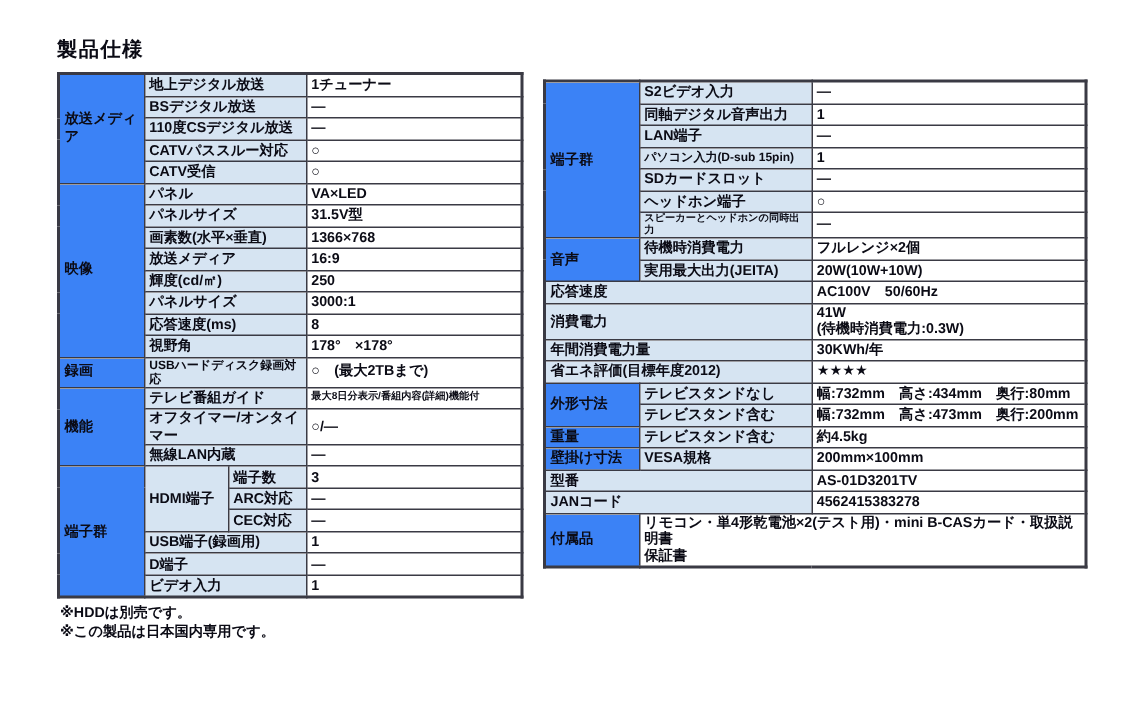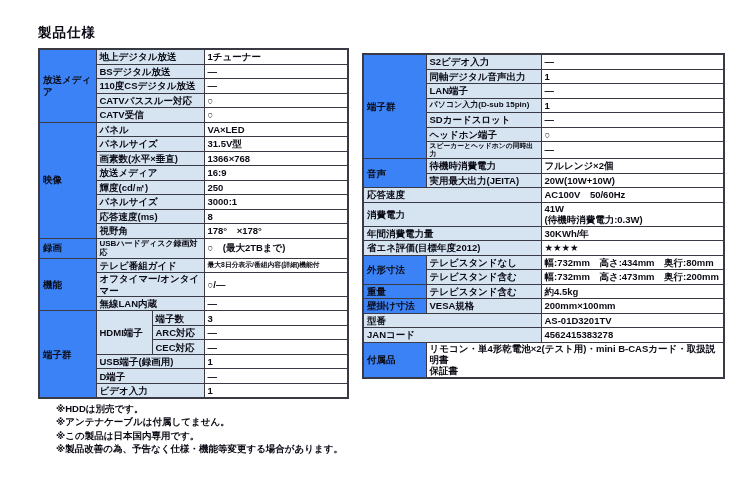--- a/index.html
+++ b/index.html
@@ -15,21 +15,21 @@
   td {
     border:1px solid #3a3a44; padding:0 3px; height:13.5px;
     font-size:9.5px; line-height:1.2; overflow:hidden;
     white-space:pre-line; vertical-align:middle;
   }
   td.cat { background:#3b82f6;margin-top:48px; }
   td.lbl { background:#d6e4f2;margin-left:20px; }
   td.val { background:#ffffff;margin-left:44px; }
   td.small  { font-size:8px; }
   td.xsmall { font-size:6.8px; }
-  .footnotes { position:absolute; left:56px; top:402px; font-size:9.5px; line-height:1.42; }
+  .footnotes { position:absolute; left:40px; top:402px; font-size:9.5px; line-height:1.42; }
   .footnotes div { white-space:pre; }
 </style>
 </head>
 <body>
 
 <div class="page-title">製品仕様</div>
 
 <table id="left-table">
   <colgroup>
     <col style="width:57px">
@@ -231,16 +231,14 @@
       <tr>
         <td class="cat">付属品</td>
         <td class="val" colspan="2">リモコン・単4形乾電池×2(テスト用)・mini B-CASカード・取扱説明書
 保証書</td>
       </tr>
     </tbody>
 </table>
 
 <div class="footnotes">
   <div>※HDDは別売です。</div>
-  <div>※アンテナケーブルは付属してません。</div>
   <div>※この製品は日本国内専用です。</div>
-  <div>※製品改善の為、予告なく仕様・機能等変更する場合があります。</div>
 </div>
 
 </body></html>

